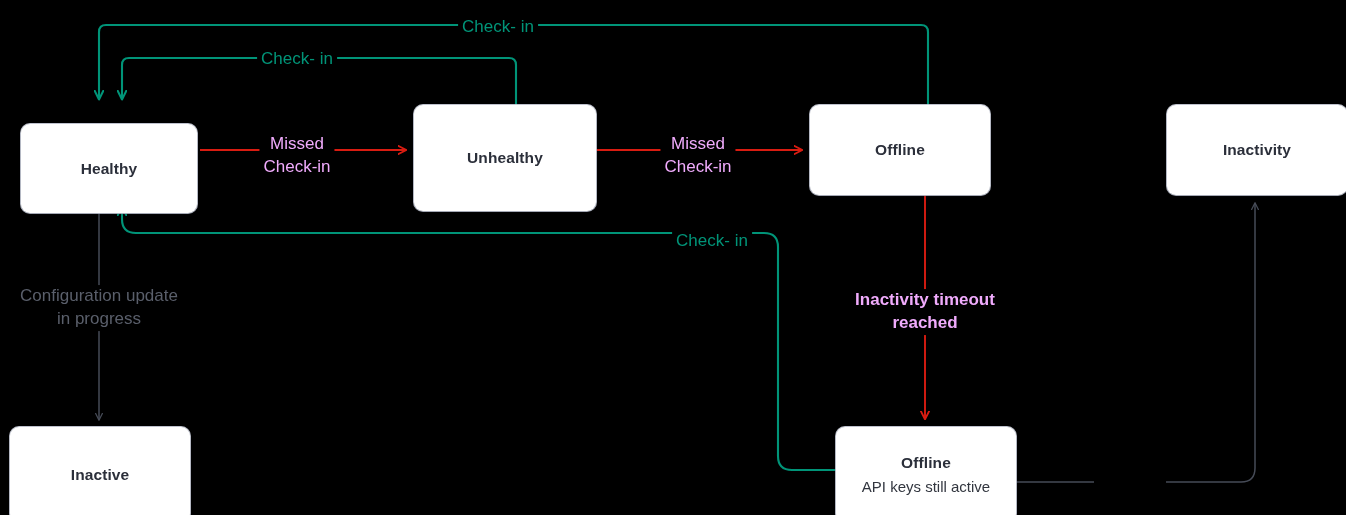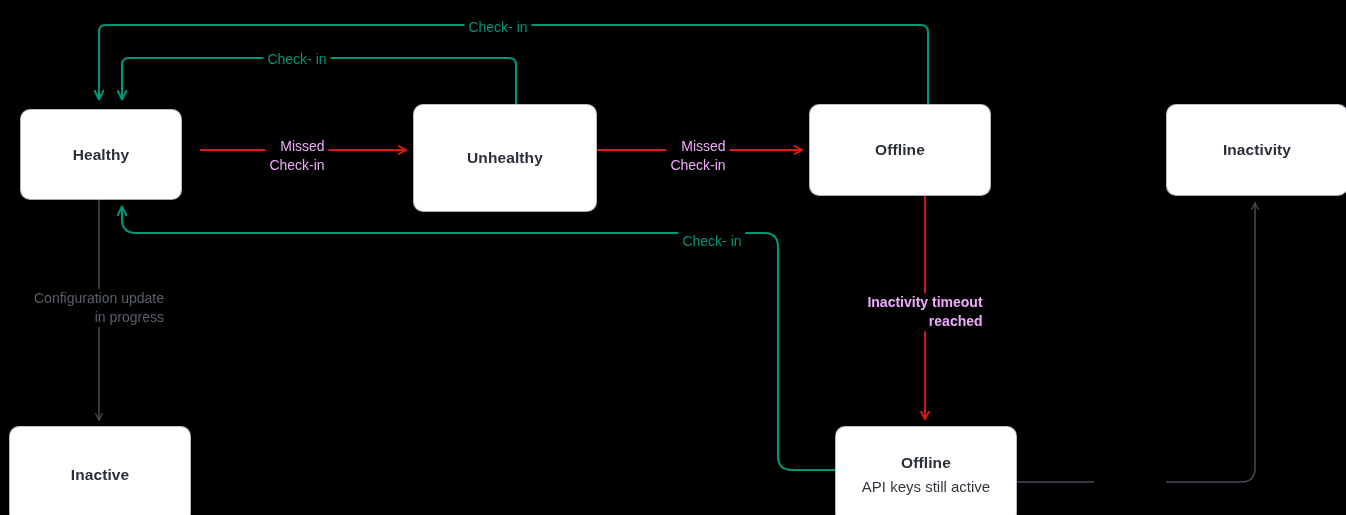--- a/index.html
+++ b/index.html
@@ -47,23 +47,23 @@
   .node-sub {
     font-size: 15px;
     font-weight: normal;
     color: #32363f;
     line-height: 1.3;
     text-align: center;
     margin-top: 5px;
   }
   .edge-label {
     position: absolute;
-    font-size: 14px;
+    font-size: 17px;
     line-height: 1.35;
-    text-align: right;
+    text-align: center;
     white-space: pre;
     background: #000000;
     z-index: 2;
     padding: 0 4px;
   }
   .lbl-teal { color: #009478; }
   .lbl-red  { color: #f0abfc; }
   .lbl-gray { color: #5a5f6b; }
 </style>
 </head>
@@ -97,21 +97,21 @@
       <path d="M 836,470 L 792,470 Q 778,470 778,456 L 778,247 Q 778,233 764,233 L 136,233 Q 122,233 122,219 L 122,207" stroke="#009478" stroke-width="2.1" marker-end="url(#ar-teal)"></path>
 
       <path d="M 925,195 L 925,419" stroke="#d91c11" stroke-width="1.9" marker-end="url(#ar-red)"></path>
 
       <path d="M 99,199 L 99,420" stroke="#464b57" stroke-width="1.5" marker-end="url(#ar-gray)"></path>
 
       <path d="M 1015,482 L 1241,482 Q 1255,482 1255,468 L 1255,203" stroke="#464b57" stroke-width="1.5" marker-end="url(#ar-gray)"></path>
     </g>
   </svg>
 
-  <div class="node" style="left:21px; top:110px; width:160px; height:89px;">
+  <div class="node" style="left:21px; top:124px; width:176px; height:89px;">
     <div class="node-title">Healthy</div>
   </div>
 
   <div class="node" style="left:414px; top:105px; width:182px; height:106px;">
     <div class="node-title">Unhealthy</div>
   </div>
 
   <div class="node" style="left:810px; top:105px; width:180px; height:90px;">
     <div class="node-title">Offline</div>
   </div>

